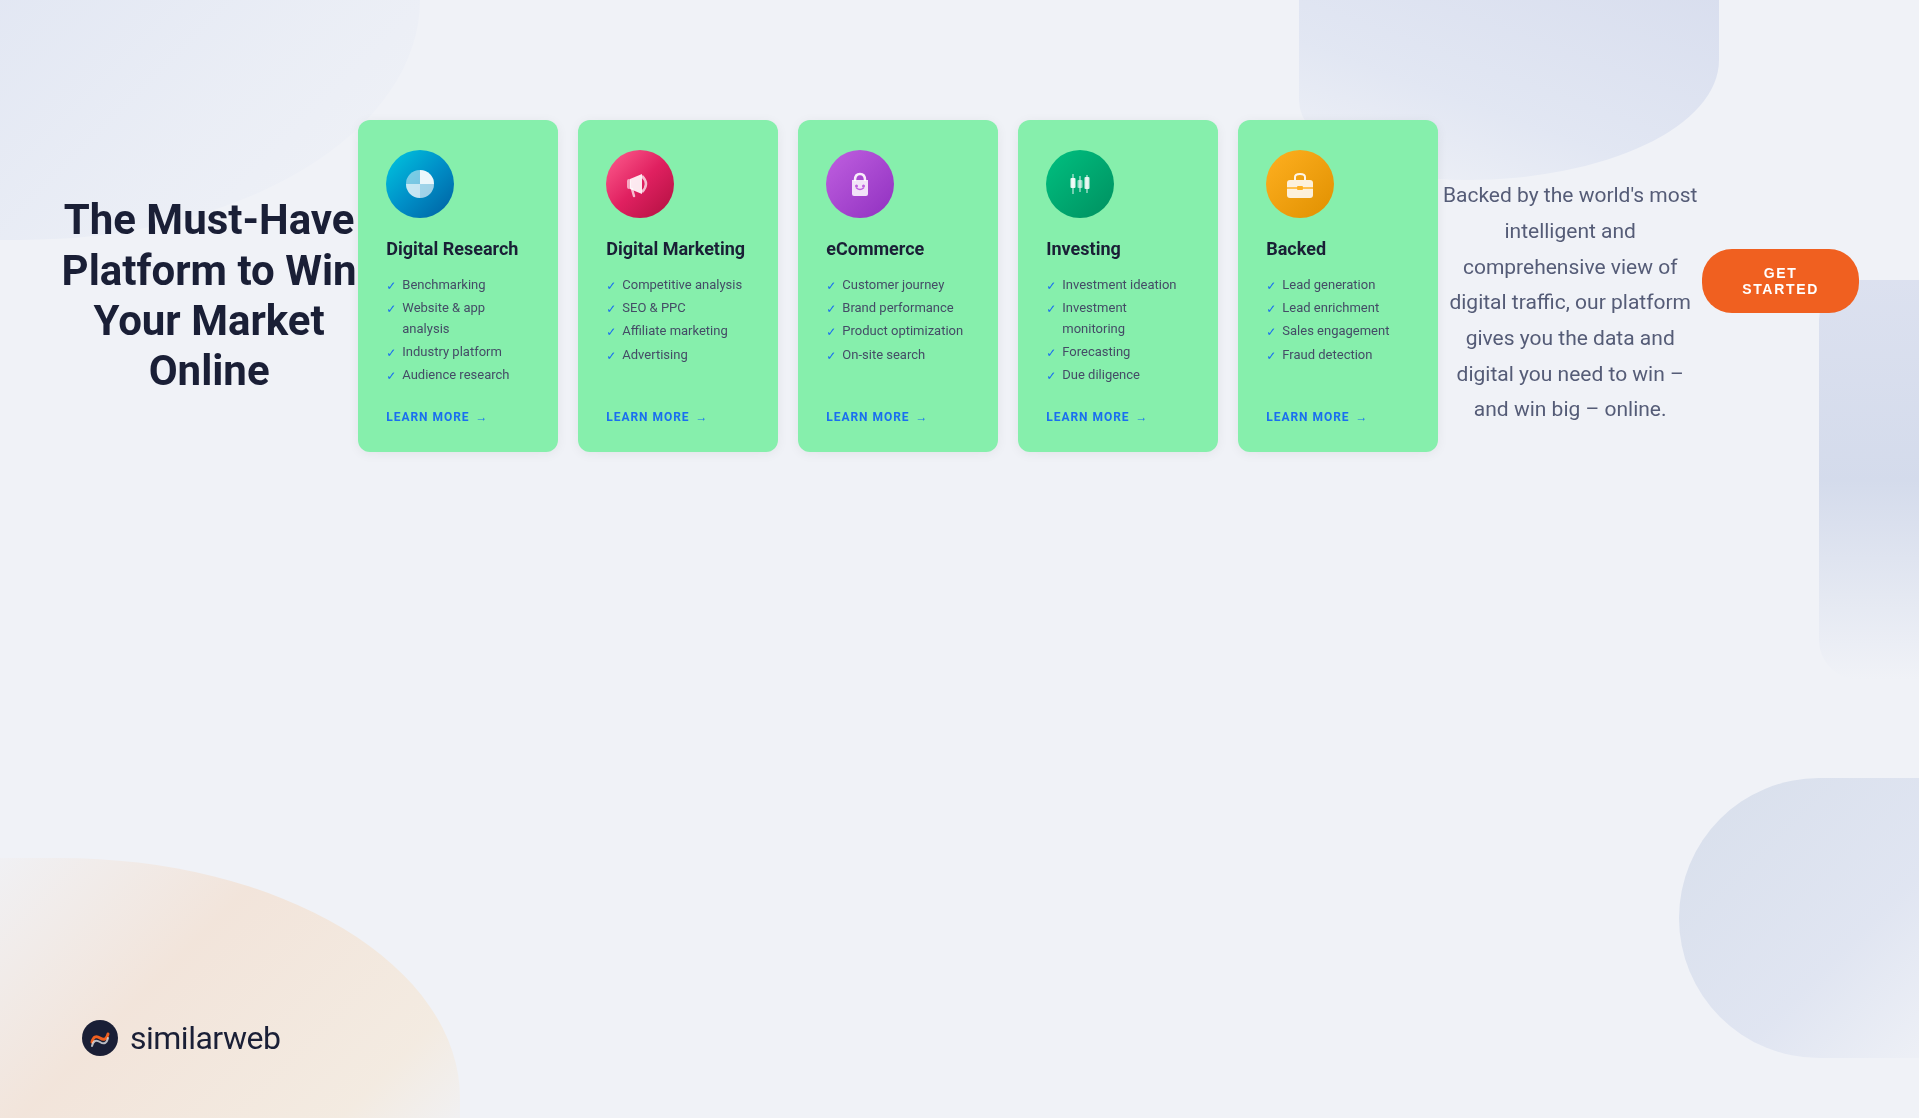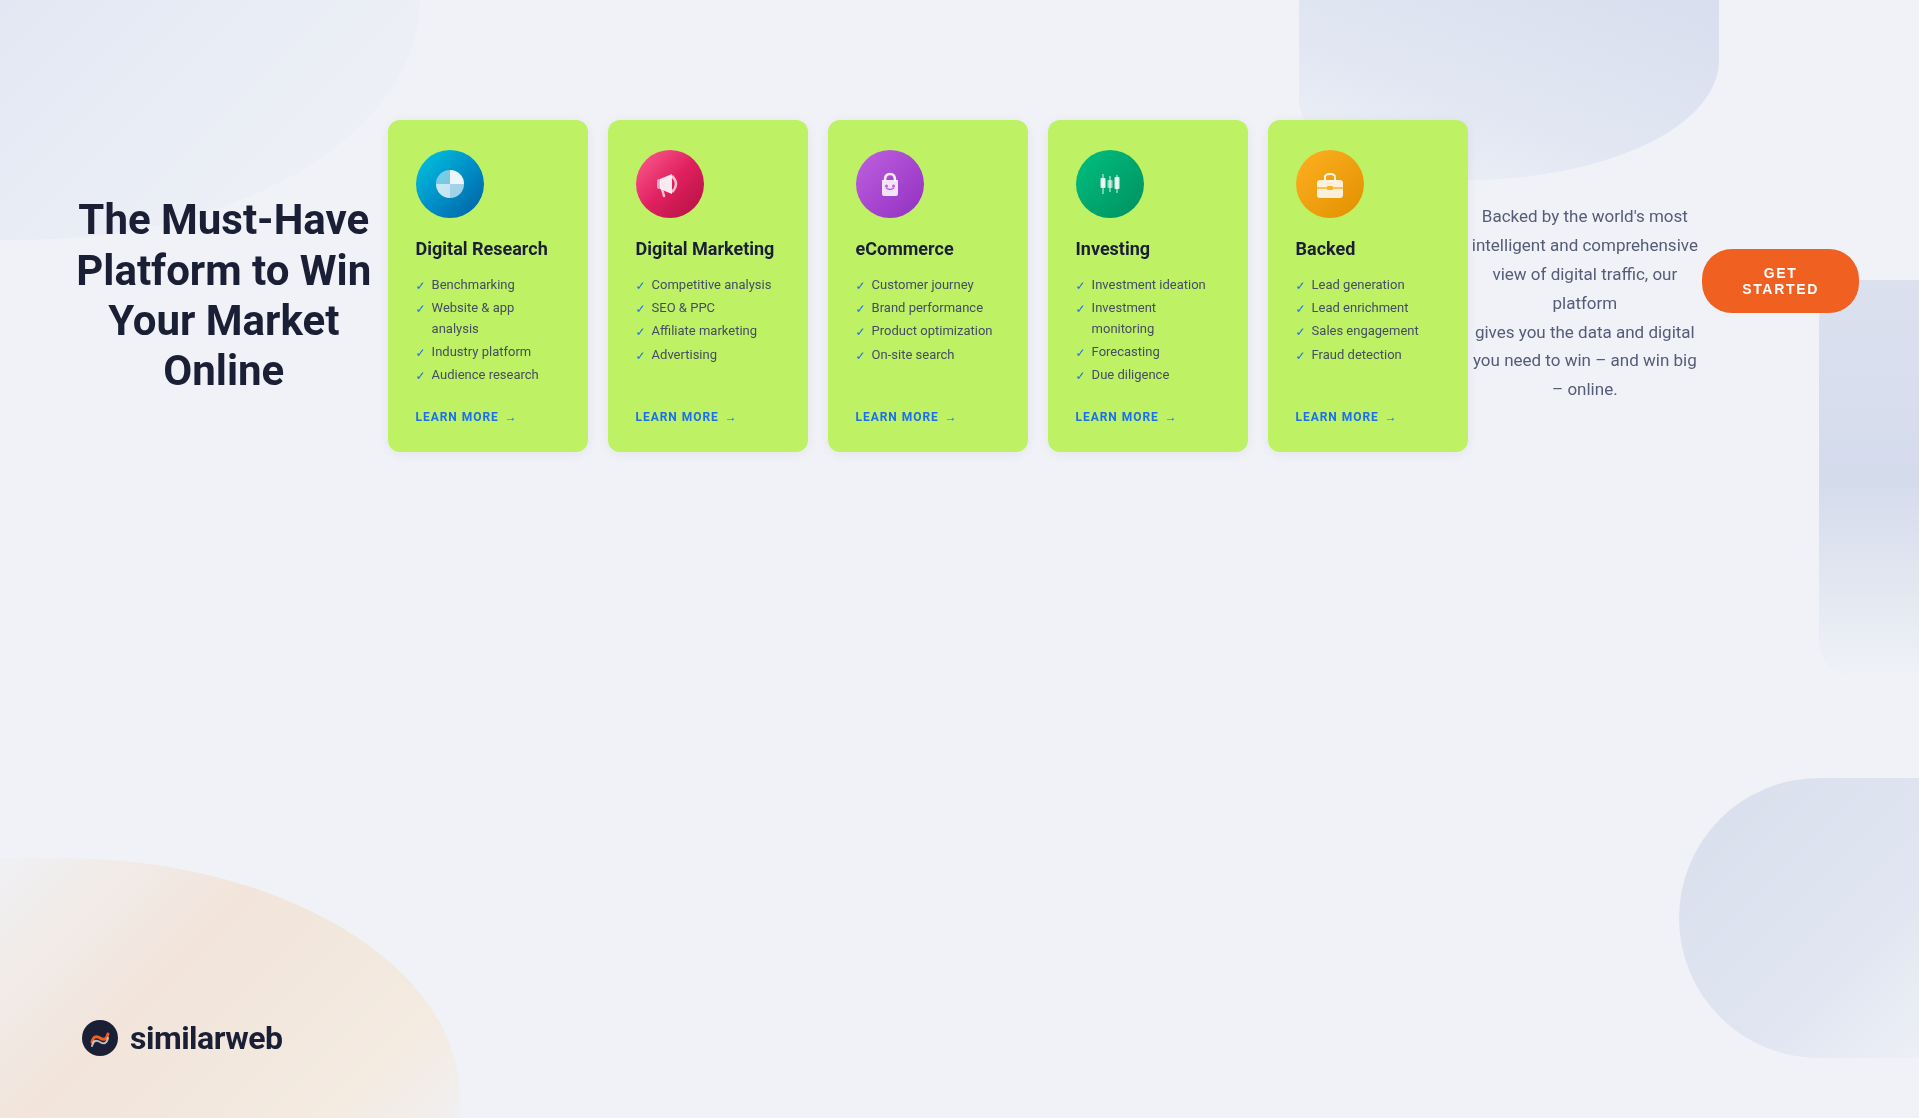--- a/index.html
+++ b/index.html
@@ -88,21 +88,21 @@
     }
 
     .cards-container {
       display: flex;
       gap: 20px;
       justify-content: center;
       margin-bottom: 70px;
     }
 
     .card {
-      background: #bef264;
+      background: #86efac;
       border-radius: 12px;
       padding: 30px 28px 28px;
       width: 200px;
       min-width: 190px;
       box-shadow: 0 2px 12px rgba(0,0,0,0.06);
       display: flex;
       flex-direction: column;
       gap: 0;
     }
 
@@ -182,21 +182,21 @@
       letter-spacing: 0.08em;
       text-transform: uppercase;
       display: flex;
       align-items: center;
       gap: 6px;
       cursor: pointer;
       margin-top: auto;
     }
 
     .subtitle-text {
-      font-size: 17px;
+      font-size: 21px;
       color: #555c77;
       text-align: center;
       line-height: 1.7;
       max-width: 680px;
       margin-bottom: 36px;
     }
 
     .get-started-btn {
       background: #f06020;
       color: #ffffff;
@@ -220,21 +220,21 @@
       gap: 10px;
     }
 
     .logo-icon {
       width: 40px;
       height: 40px;
     }
 
     .logo-text {
       font-size: 32px;
-      font-weight: 700;
+      font-weight: 400;
       color: #1a1f36;
       letter-spacing: -0.5px;
     }
   </style>
 </head>
 <body>
 
 <div class="bg-shape-top-left"></div>
 <div class="bg-shape-top-right"></div>
 <div class="bg-shape-right-mid"></div>

